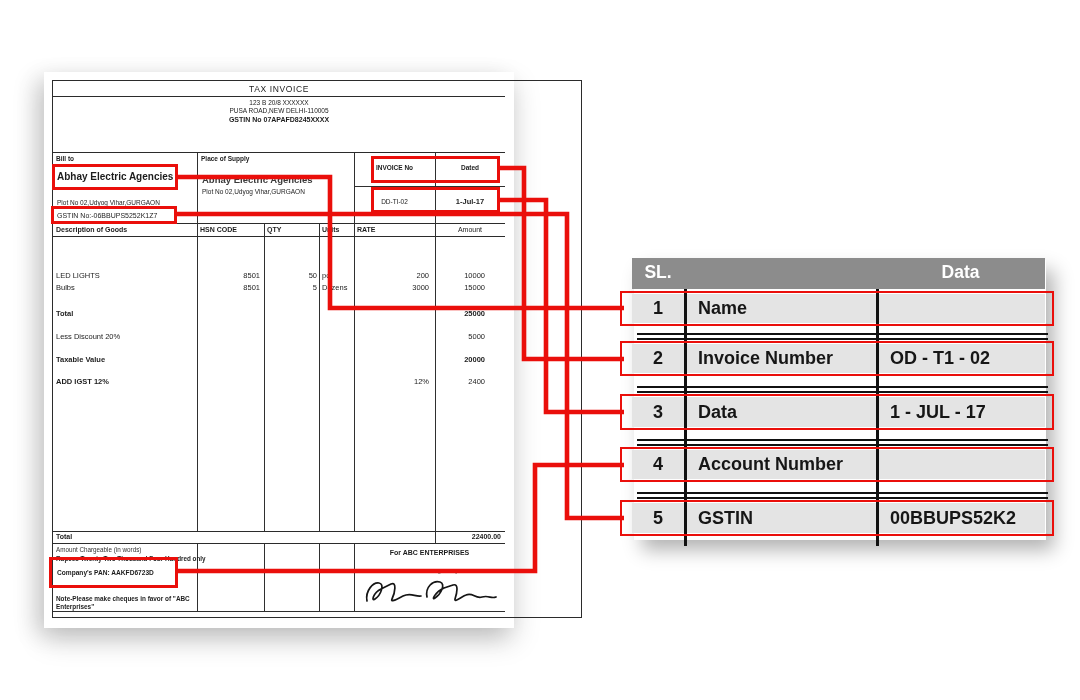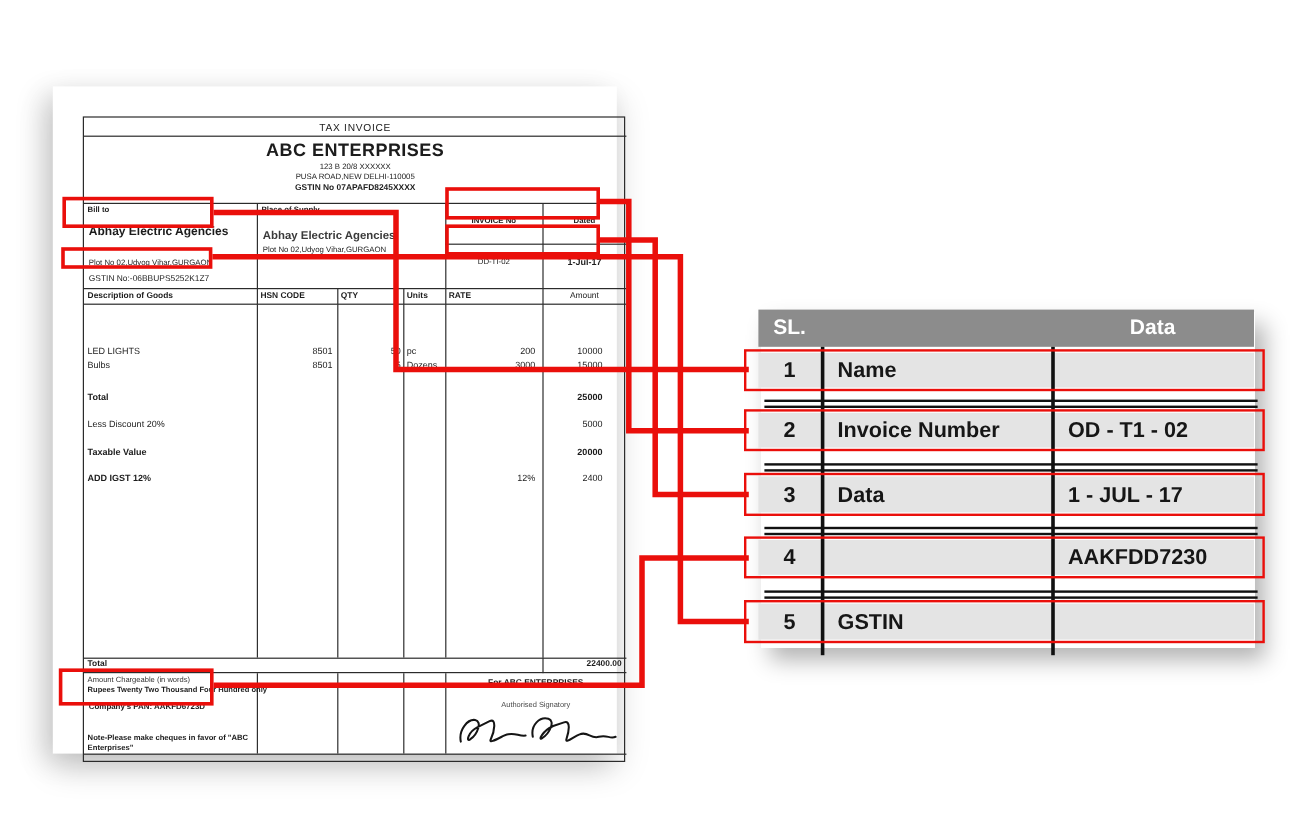--- a/index.html
+++ b/index.html
@@ -3,22 +3,22 @@
 <meta charset="utf-8">
 <style>
   * { margin:0; padding:0; box-sizing:border-box; }
   html,body { background:#fff; }
   body { font-family:"Liberation Sans", sans-serif; }
   #stage { position:relative; width:1080px; height:700px; background:#ffffff; overflow:hidden; }
 
   
   #invoice-page { position:absolute; left:44px; top:72px; width:470px; height:556px;
     background:#fff; box-shadow:-10px 6px 22px rgba(0,0,0,.12), 0 12px 26px rgba(0,0,0,.18); }
-  #invoice-border { position:absolute; left:25px; top:8px; width:452px; height:538px;
-    border:1.6px solid #2b2b2b; color:#1c1c1c;margin-top:17px; }
+  #invoice-border { position:absolute; left:8px; top:8px; width:530px; height:538px;
+    border:1.6px solid #2b2b2b; color:#1c1c1c; }
   .abs { position:absolute; }
   .hline { position:absolute; background:#2f2f2f; height:1.2px; }
   .vline { position:absolute; background:#2f2f2f; width:1.2px; }
   .t65 { font-size:6.5px; } .t7 { font-size:7px; } .t75 { font-size:7.5px; }
   .b { font-weight:bold; }
   .rt { text-align:right; display:inline-block; }
   .ct { text-align:center; display:inline-block; }
 
   
   .c-desc { left:3px; }
@@ -58,21 +58,20 @@
 <body>
 
 <div id="stage">
 
   <div id="invoice-page">
     <div id="invoice-border">
 
       <div class="abs" style="left:0;top:0;width:452px;height:16px;border-bottom:1.4px solid #2b2b2b;text-align:center;font-size:8.5px;letter-spacing:.6px;line-height:16px;">TAX INVOICE</div>
 
       <div class="abs" style="left:0;top:16px;width:452px;height:56px;border-bottom:1.4px solid #2b2b2b;text-align:center;">
-        <div style="font-size:15px;font-weight:bold;letter-spacing:.4px;margin-top:3px;">ABC ENTERPRISES</div>
         <div class="t65" style="margin-top:2px;">123 B 20/8 XXXXXX</div>
         <div class="t65" style="margin-top:1px;">PUSA ROAD,NEW DELHI-110005</div>
         <div class="t7 b" style="margin-top:2px;">GSTIN No 07APAFD8245XXXX</div>
       </div>
 
       <div class="vline" style="left:144px;top:72px;height:70px;"></div>
       <div class="vline" style="left:301px;top:72px;height:70px;"></div>
       <div class="vline" style="left:382px;top:72px;height:70px;"></div>
       <div class="hline" style="left:301px;top:105px;width:151px;"></div>
 
@@ -205,25 +204,26 @@
     <span class="x-desc">Invoice Number</span>
     <span class="x-data">OD - T1 - 02</span>
   </div>
   <div class="xrow" style="top:397px;height:30px;line-height:30px;">
     <span class="x-sl">3</span>
     <span class="x-desc">Data</span>
     <span class="x-data">1 - JUL - 17</span>
   </div>
   <div class="xrow" style="top:450px;height:29px;line-height:29px;">
     <span class="x-sl">4</span>
-    <span class="x-data">AAKFDD7230</span>
+    <span class="x-desc">Account Number</span>
   </div>
   <div class="xrow" style="top:503px;height:30px;line-height:30px;">
     <span class="x-sl">5</span>
     <span class="x-desc">GSTIN</span>
+    <span class="x-data">00BBUPS52K2</span>
   </div>
 
   <div class="xdiv" style="left:684px;top:289px;height:257px;"></div>
   <div class="xdiv" style="left:876px;top:289px;height:257px;"></div>
   <div class="xsep" style="top:333px;"></div>
   <div class="xsep" style="top:338px;"></div>
   <div class="xsep" style="top:386px;"></div>
   <div class="xsep" style="top:391px;"></div>
   <div class="xsep" style="top:439px;"></div>
   <div class="xsep" style="top:444px;"></div>

